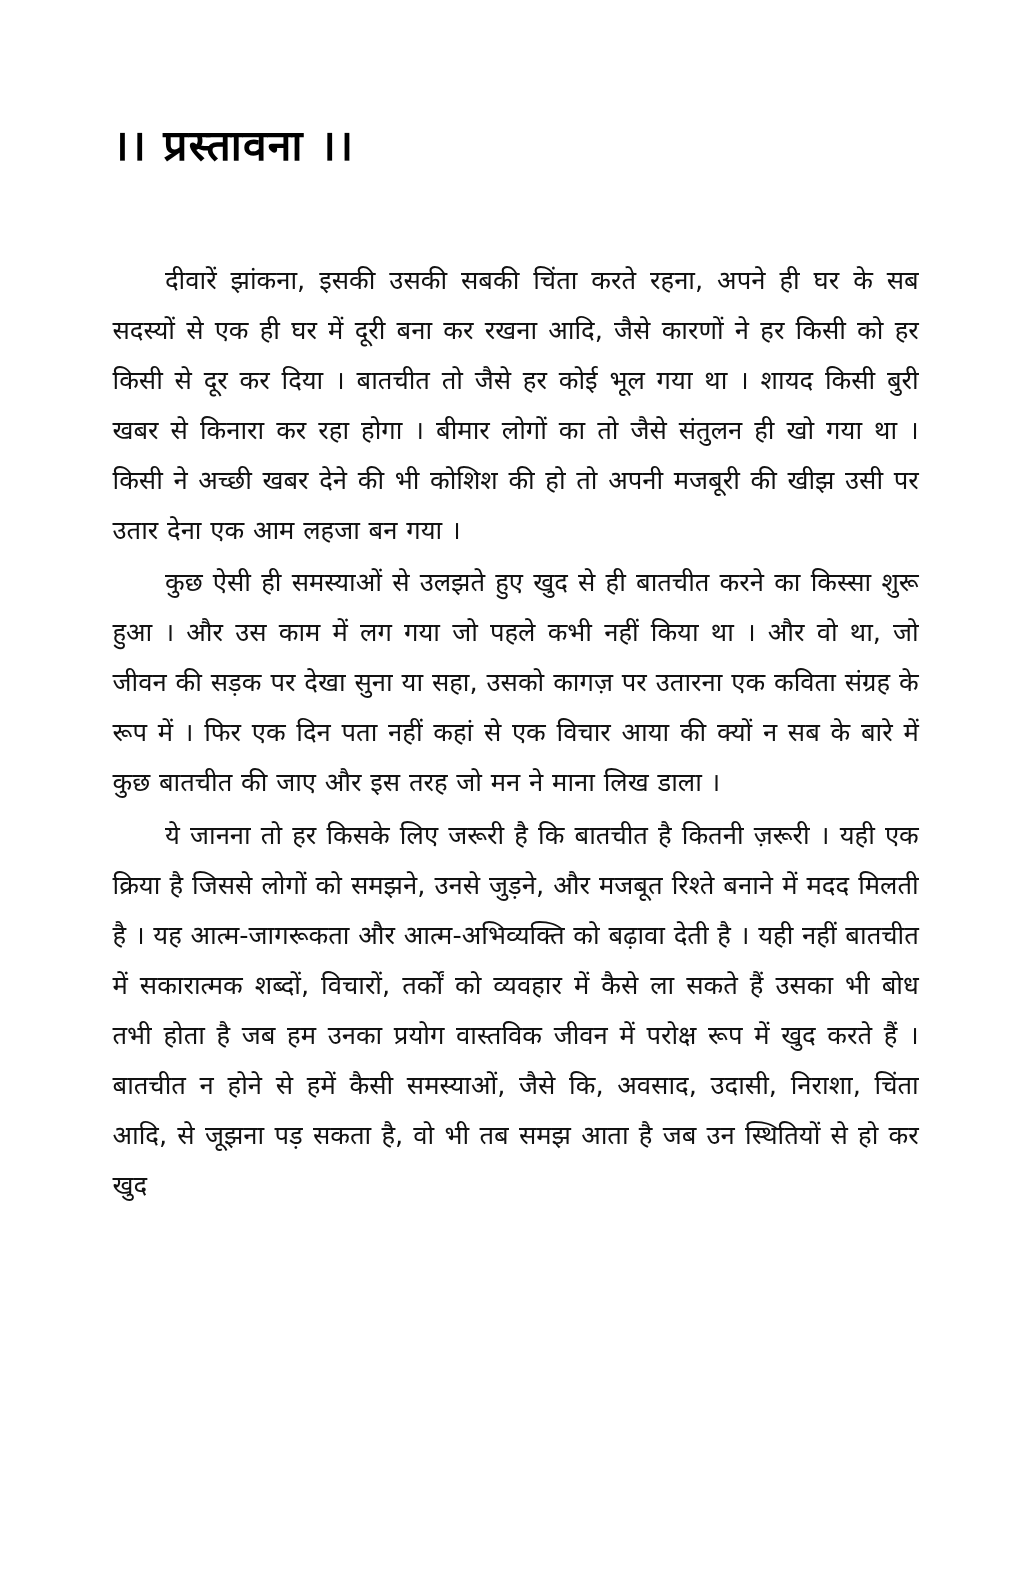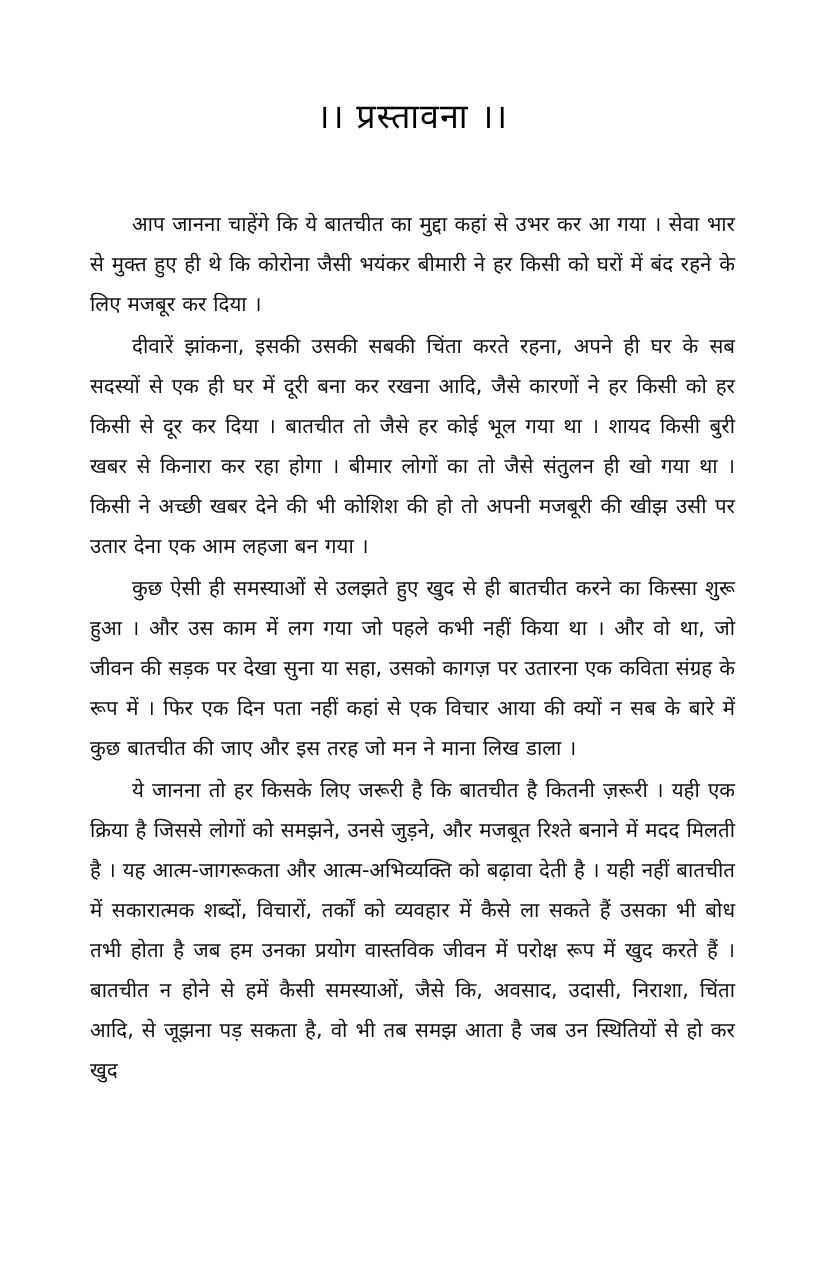--- a/index.html
+++ b/index.html
@@ -19,23 +19,22 @@
     width: 825px;
     height: 1268px;
     box-sizing: border-box;
     padding: 0 90px;
     background: #ffffff;
     overflow: hidden;
   }
   .page-title {
     margin: 0;
     padding-top: 92px;
-    text-align: center;
     font-family: "DejaVu Sans", sans-serif;
-    font-weight: 400;
+    font-weight: 700;
     font-size: 34px;
     letter-spacing: 1px;
     color: #000000;
   }
   .body-block {
     margin-top: 66px;
   }
   .para {
     margin: 0 0 2px 0;
     text-align: justify;
@@ -52,19 +51,18 @@
   }
 </style>
 </head>
 <body>
 
 <div class="page">
 
   <h1 class="page-title">।। प्रस्तावना ।।</h1>
 
   <div class="body-block">
-    <p class="para">आप जानना चाहेंगे कि ये बातचीत का मुद्दा कहां से उभर कर आ गया । सेवा भार से मुक्त हुए ही थे कि कोरोना जैसी भयंकर बीमारी ने हर किसी को घरों में बंद रहने के लिए मजबूर कर दिया ।</p>
     <p class="para">दीवारें झांकना, इसकी उसकी सबकी चिंता करते रहना, अपने ही घर के सब सदस्यों से एक ही घर में दूरी बना कर रखना आदि, जैसे कारणों ने हर किसी को हर किसी से दूर कर दिया । बातचीत तो जैसे हर कोई भूल गया था । शायद किसी बुरी खबर से किनारा कर रहा होगा । बीमार लोगों का तो जैसे संतुलन ही खो गया था । किसी ने अच्छी खबर देने की भी कोशिश की हो तो अपनी मजबूरी की खीझ उसी पर उतार देना एक आम लहजा बन गया ।</p>
     <p class="para">कुछ ऐसी ही समस्याओं से उलझते हुए   खुद से ही बातचीत करने का किस्सा शुरू हुआ । और उस काम में लग गया जो पहले कभी नहीं किया था । और वो था, जो जीवन की सड़क पर देखा सुना या सहा, उसको कागज़ पर उतारना एक कविता संग्रह के रूप में । फिर एक दिन पता नहीं कहां से एक विचार आया की क्यों न सब के बारे में कुछ बातचीत की जाए और इस तरह जो मन ने माना लिख डाला ।</p>
     <p class="para">ये जानना तो हर किसके लिए जरूरी है कि बातचीत है कितनी ज़रूरी । यही एक क्रिया है जिससे लोगों को समझने, उनसे जुड़ने, और मजबूत रिश्ते बनाने में मदद मिलती है । यह आत्म-जागरूकता और आत्म-अभिव्यक्ति को बढ़ावा देती है । यही नहीं बातचीत में सकारात्मक शब्दों, विचारों, तर्कों को व्यवहार में कैसे ला सकते हैं उसका भी बोध तभी होता है जब हम उनका प्रयोग वास्तविक जीवन में परोक्ष रूप में खुद करते हैं । बातचीत न होने से हमें कैसी समस्याओं, जैसे कि, अवसाद, उदासी, निराशा, चिंता आदि, से जूझना पड़ सकता है, वो भी तब समझ आता है जब उन स्थितियों से हो कर खुद</p>
   </div>
 
 </div>
 
 </body></html>

